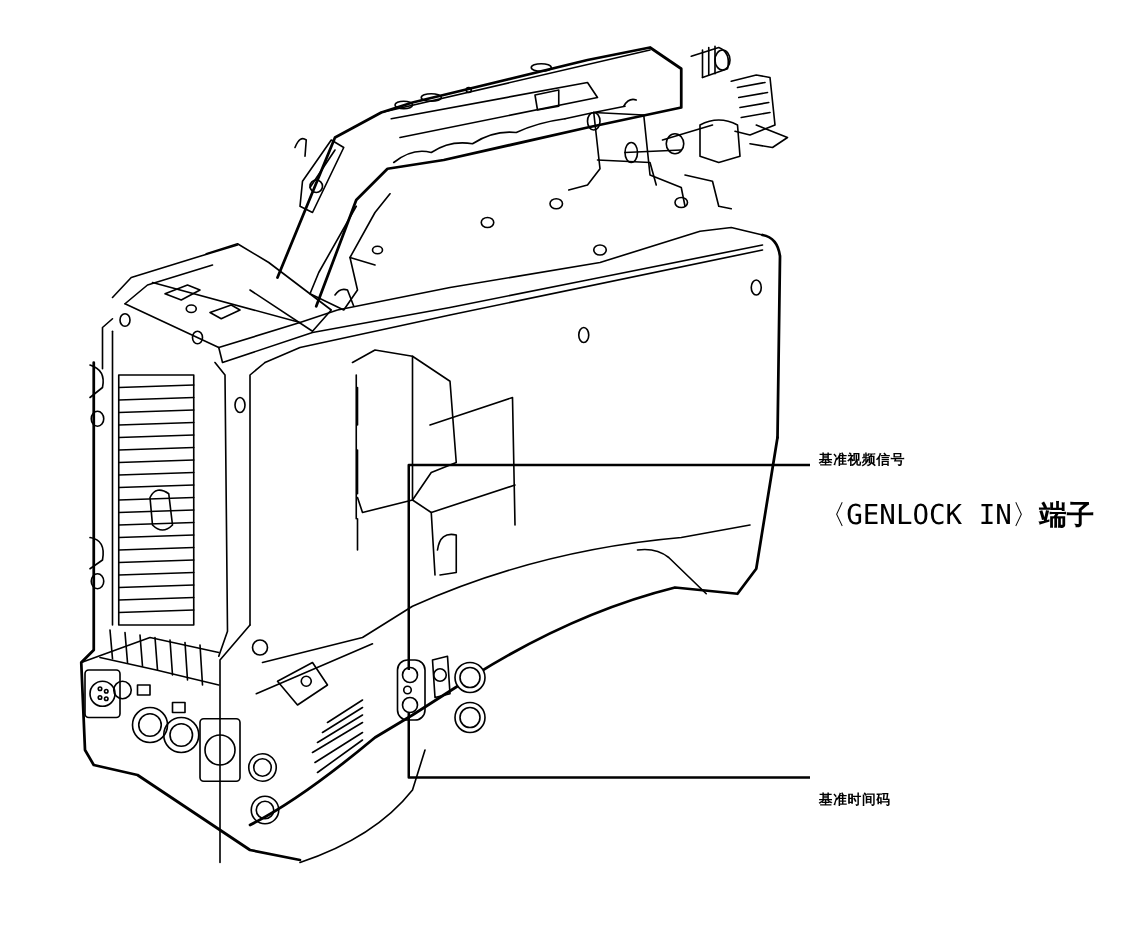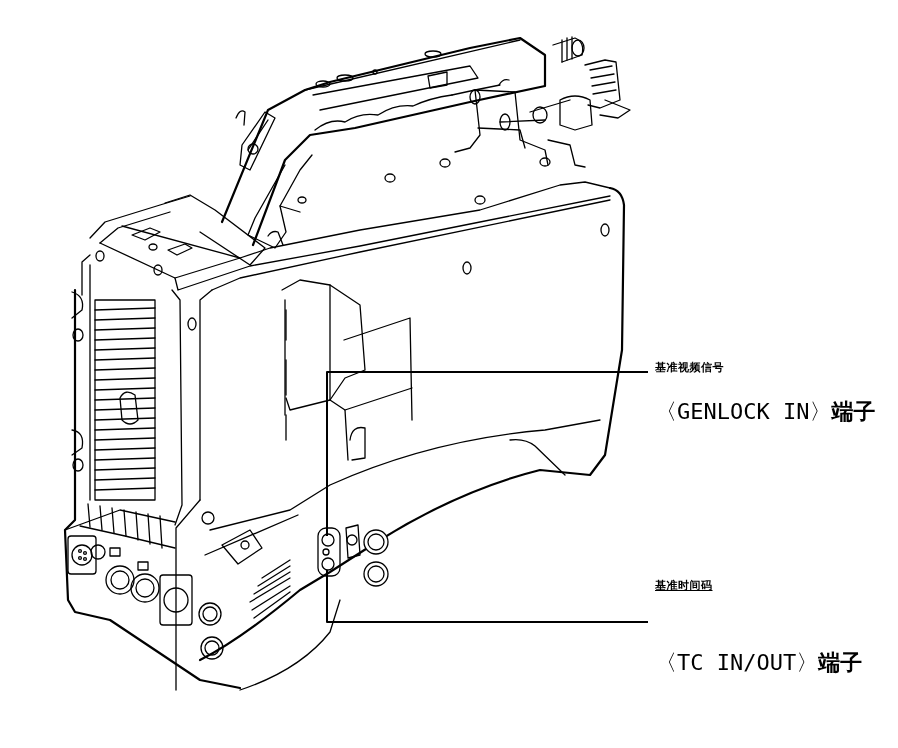--- a/index.html
+++ b/index.html
@@ -179,15 +179,14 @@
 
     <g>
       <polyline class="leader" points="327,536 327,372 648,372"></polyline>
       <polyline class="leader" points="327,570 327,622 648,622"></polyline>
     </g>
   </svg>
 
   <div class="label" style="left:655px; top:360px;">基准视频信号</div>
   <div class="label sub" style="left:655px; top:397px;"><span>〈GENLOCK IN〉</span><span class="cjk">端子</span></div>
 
-  <div class="label" style="left:655px; top:578px;text-decoration:underline;">基准时间码</div>
-  <div class="label sub" style="left:655px; top:648px;"><span>〈TC IN/OUT〉</span><span class="cjk">端子</span></div>
+  <div class="label" style="left:655px; top:632px;">基准时间码</div>
 </div>
 
 </body></html>

